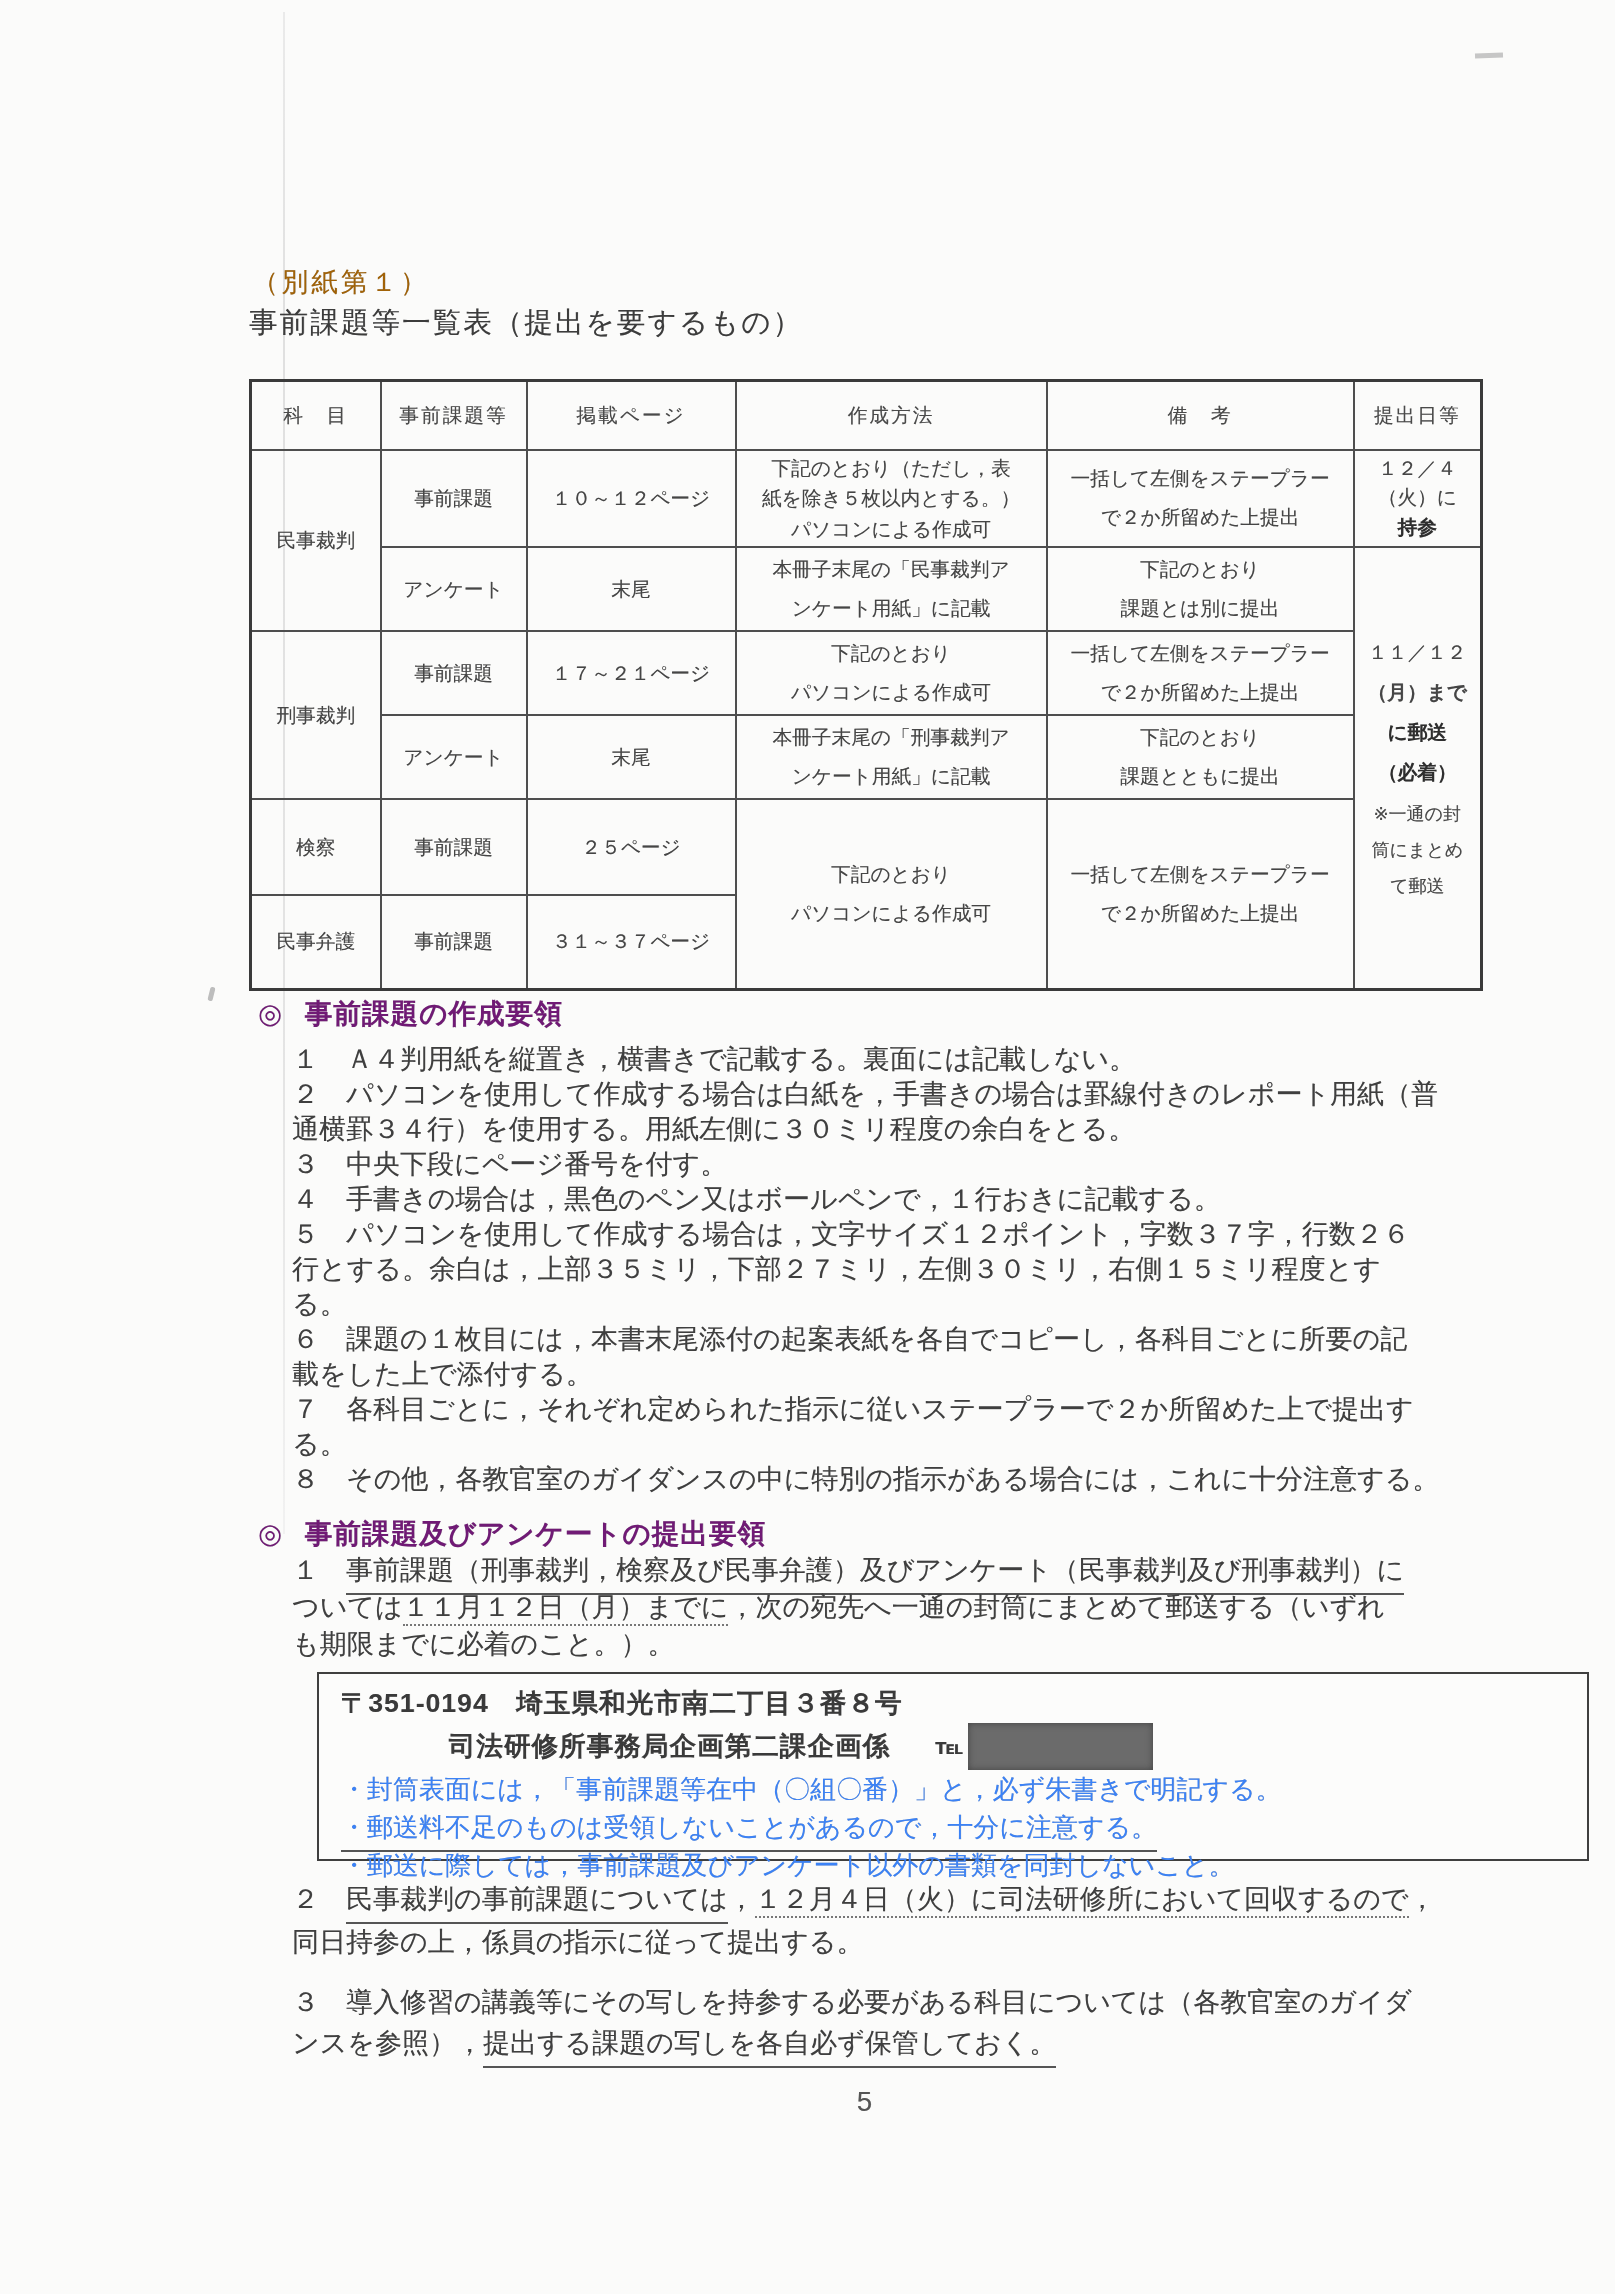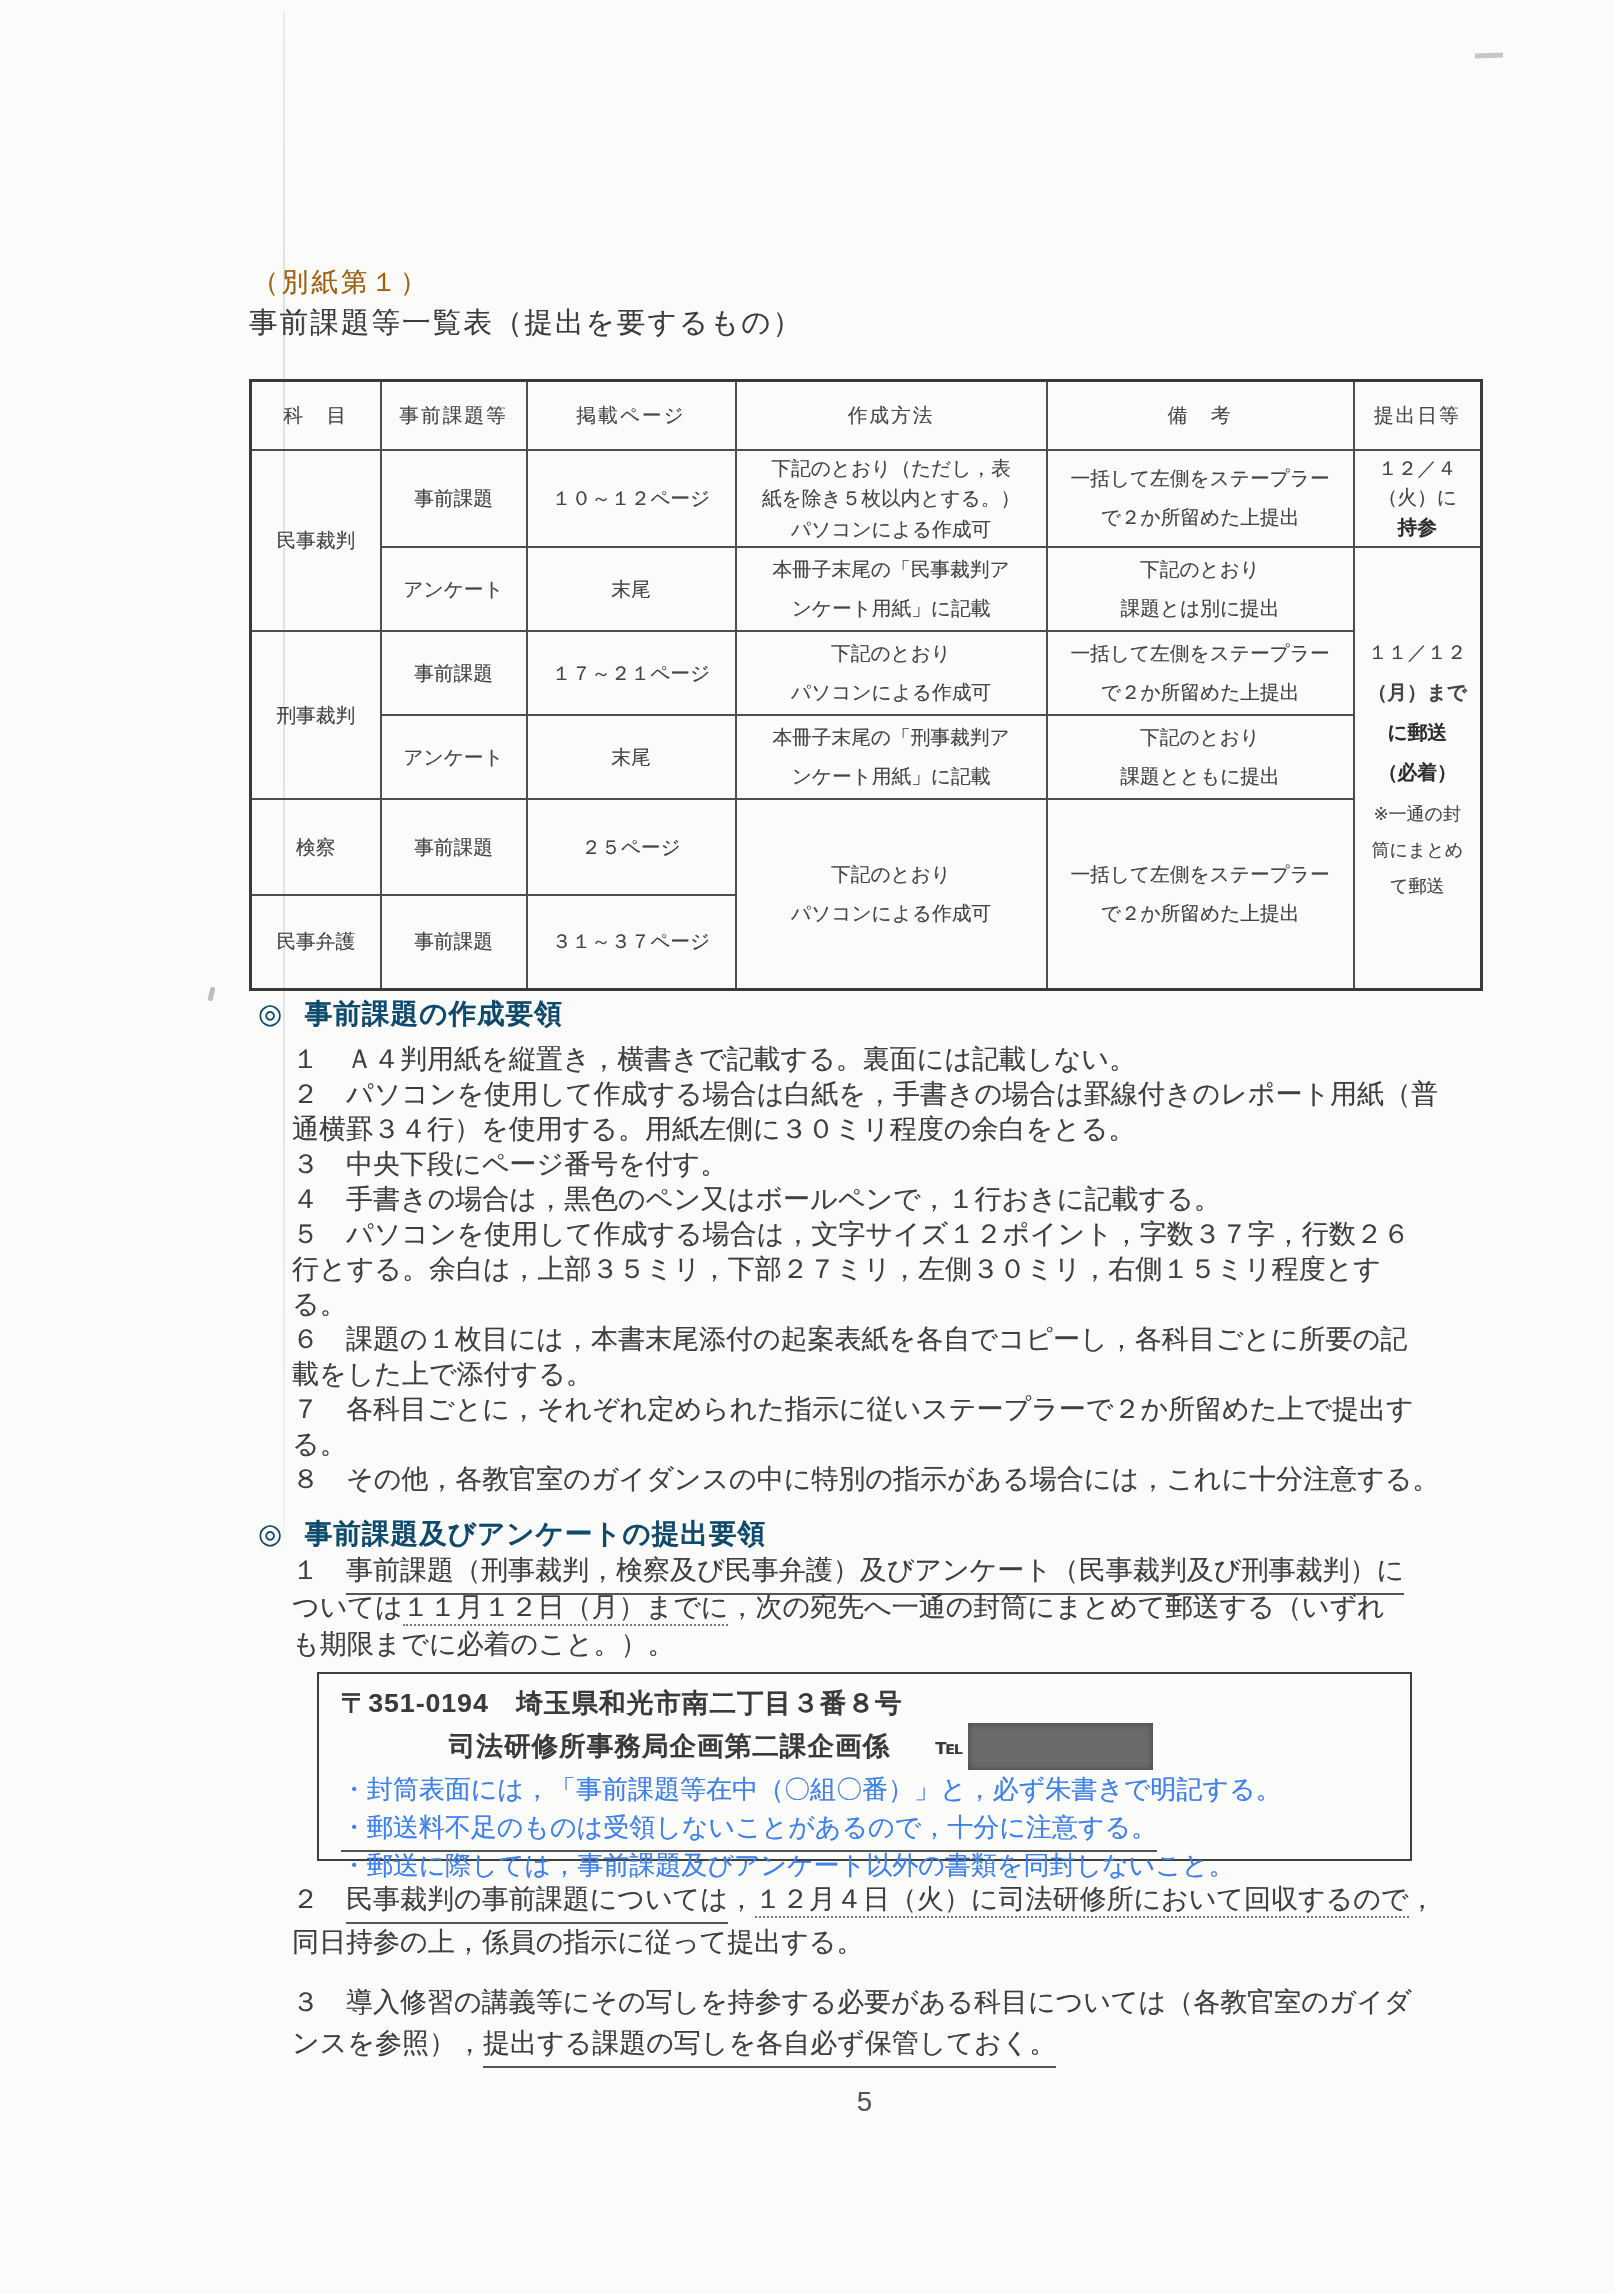--- a/index.html
+++ b/index.html
@@ -41,37 +41,37 @@
   td.dotted{border-top:2px dotted #6a6a6a;}
   .due1{line-height:29.6px;font-size:19.7px;}
   .due1 .b{font-weight:bold;color:#2e2e2e;}
   .due2{vertical-align:middle;font-size:19.7px;}
   .due2 .dline{line-height:40px;}
   .due2 .b{font-weight:bold;color:#2e2e2e;}
   .due2 .sb{font-weight:600;}
   .due2 .note{white-space:pre-line;font-size:18px;line-height:36px;margin-top:3.9px;color:#4a4a4a;}
 
   
-  .sec-heading{position:absolute;font-size:27.6px;font-weight:600;color:#0c4a6e;letter-spacing:1px;}
+  .sec-heading{position:absolute;font-size:27.6px;font-weight:600;color:#701a75;letter-spacing:1px;}
   .sec-heading .mk{display:inline-block;margin-right:21.7px;font-weight:normal;}
   .heading-a{left:258px;top:995px;}
   .heading-b{left:258px;top:1515px;}
 
   .list-a{position:absolute;left:292px;top:1042px;width:1192px;font-size:27px;line-height:35px;}
   .list-a .item{white-space:pre-line;}
 
   .item-rich{position:absolute;width:1197px;font-size:27px;line-height:37px;white-space:pre-line;}
   .itemB1{left:292px;top:1552px;}
   .itemB2{left:292px;top:1878px;line-height:43px;}
   .itemB3{left:292px;top:1982px;line-height:41px;}
   .u{border-bottom:2px solid #555;padding-bottom:8px;}
   .ud{border-bottom:2px dotted #777;padding-bottom:2px;margin-top:42px;}
 
   
-  .addr-box{position:absolute;left:317px;top:1672px;width:1095px;height:189px;
+  .addr-box{position:absolute;left:317px;top:1672px;width:1272px;height:189px;
     border:2.5px solid #3f3f3f;background:#fcfcfb;box-sizing:border-box;
     padding:9.9px 0 0 21.7px;font-size:26.6px;}
   .addr-box .row1{font-weight:bold;letter-spacing:1px;line-height:39px;color:#3a3a3a;}
   .addr-box .row2{font-weight:bold;letter-spacing:1px;line-height:39px;padding-left:108px;color:#3a3a3a;
     display:flex;align-items:center;}
   .tel-label{font-size:21.7px;font-weight:bold;margin-left:45px;margin-right:5.9px;letter-spacing:-1px;}
   .tel-redaction{display:inline-block;width:185px;height:47px;background:#6b6b6b;
     box-shadow:inset 0 0 7.9px rgba(40,40,40,.6);vertical-align:middle;}
   .addr-box .bullet{font-size:26px;line-height:38px;color:#3b82f6;}
 

